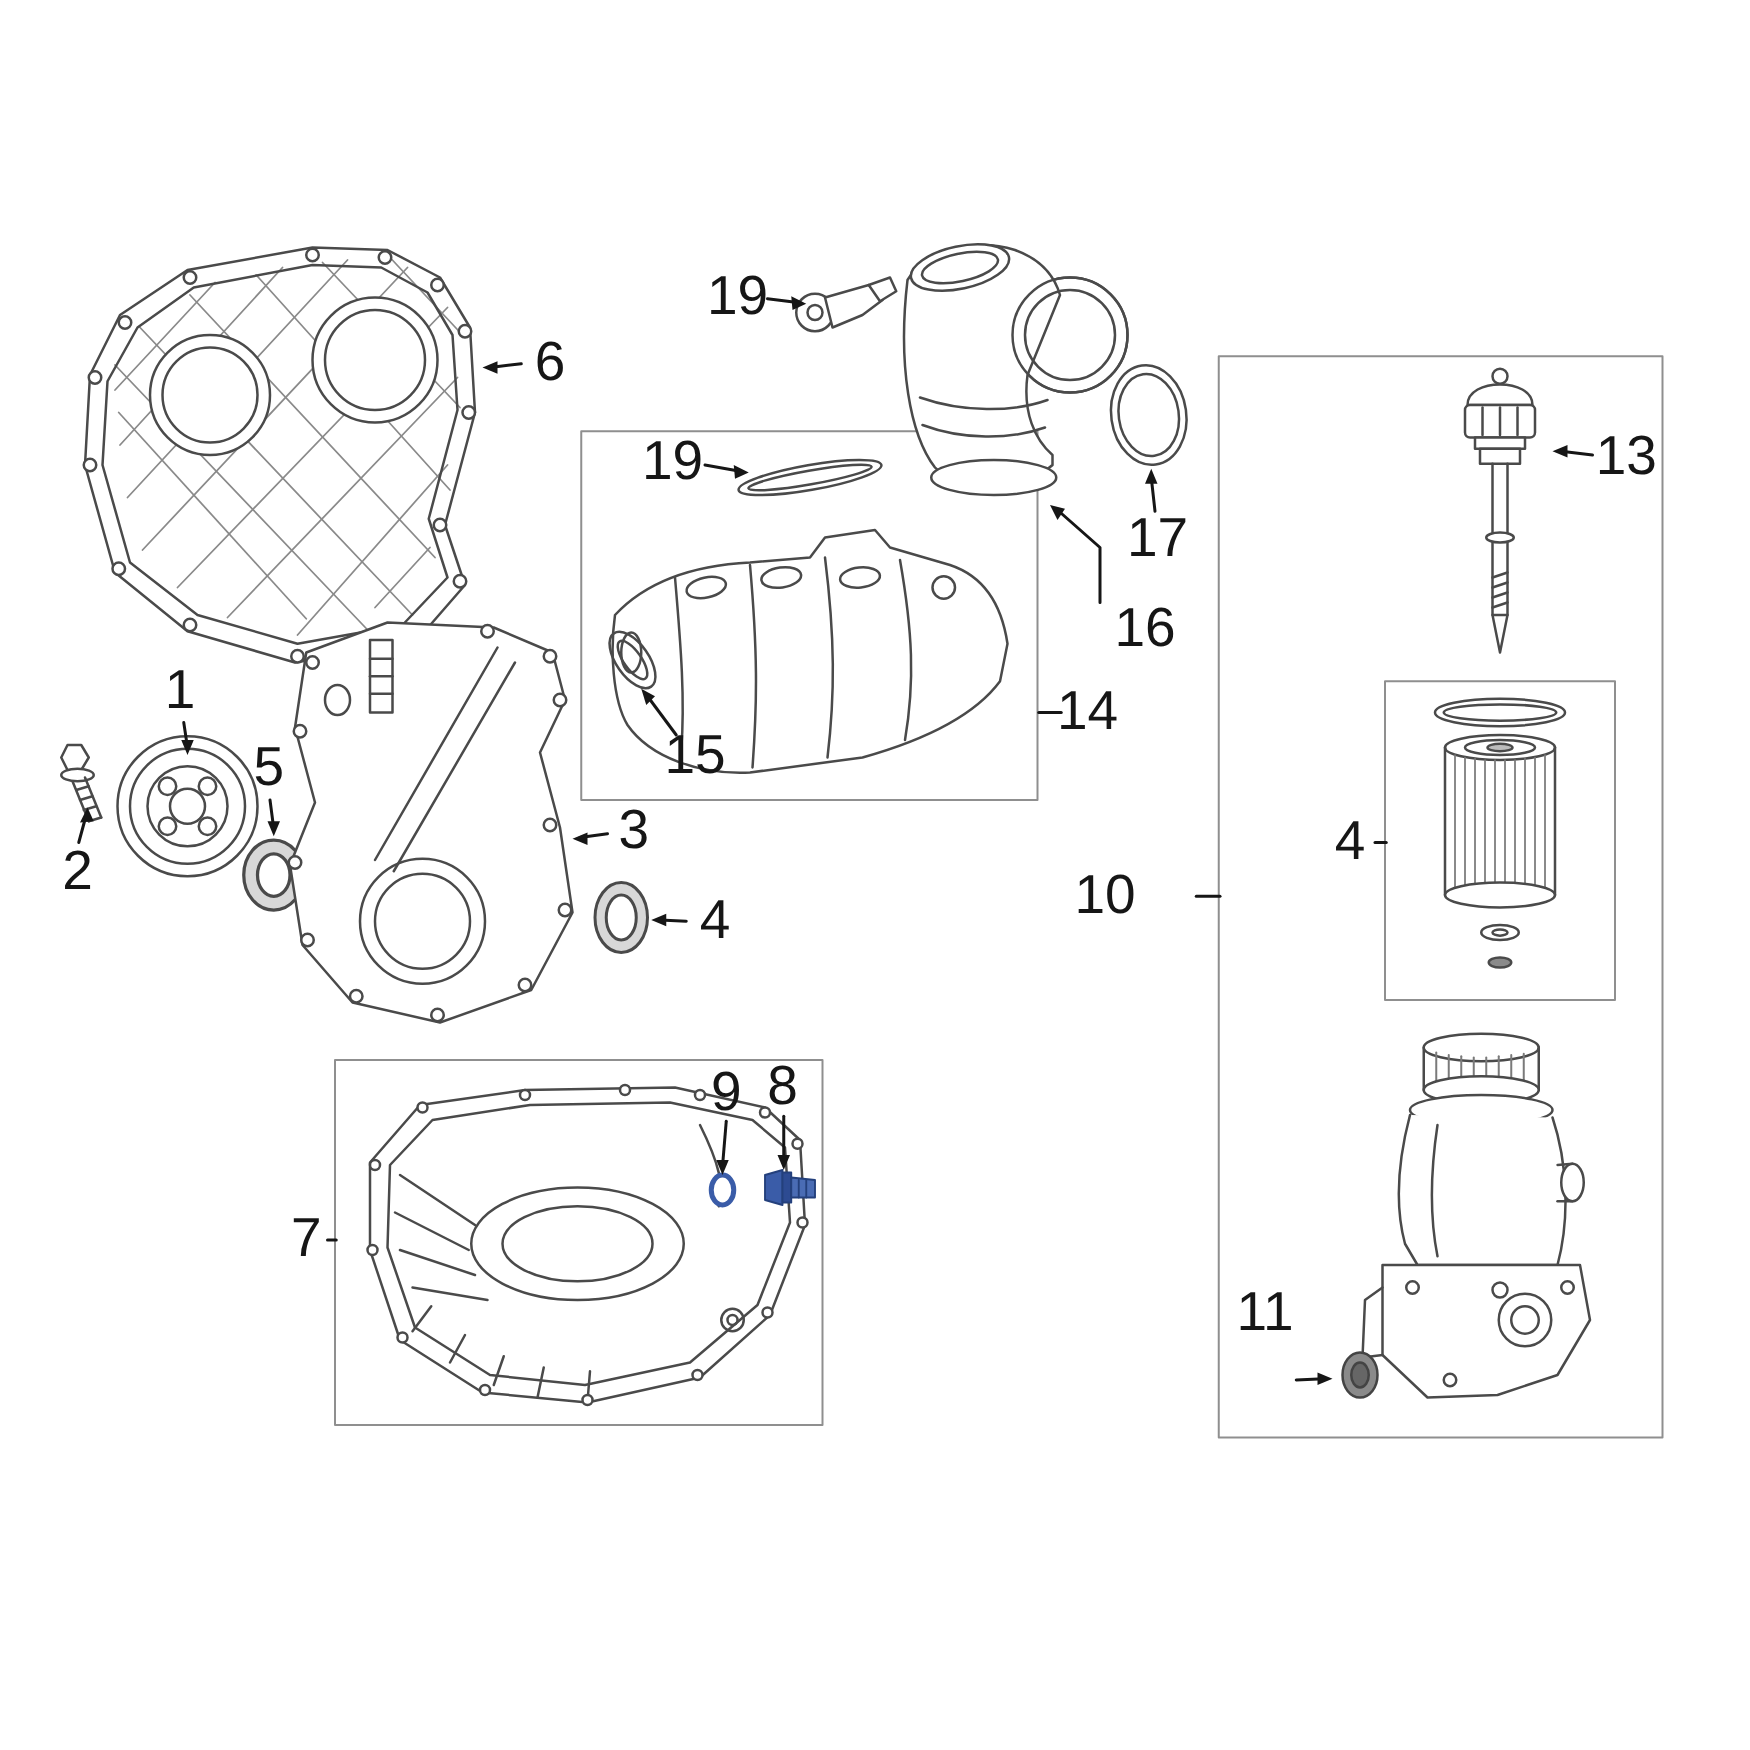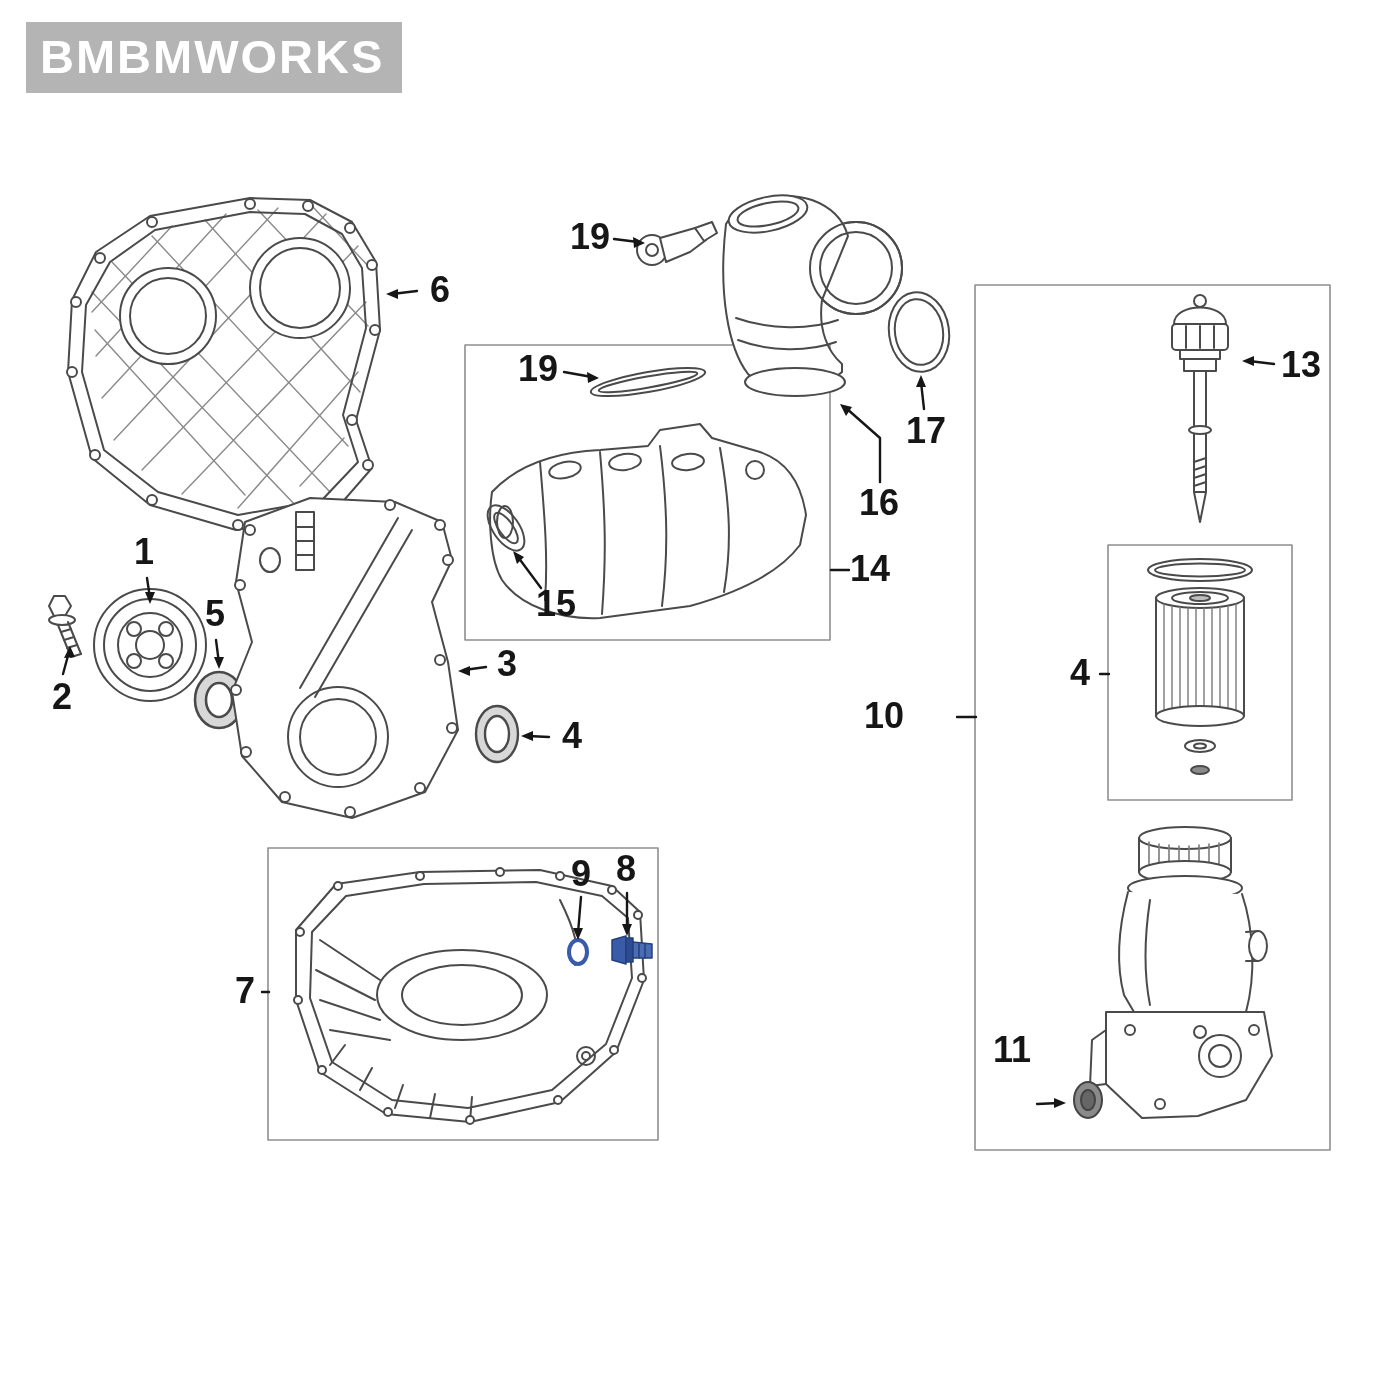--- a/index.html
+++ b/index.html
@@ -10,21 +10,21 @@
   .stage{position:absolute;left:0;top:0;width:1400px;height:1400px;}
   svg.art{position:absolute;left:0;top:0;}
   .watermark{
     position:absolute;left:26px;top:22px;
     background:#b4b4b4;color:#ffffff;
     font-weight:700;font-size:47px;line-height:1;
     padding:11px 18px 13px 14px;letter-spacing:2px;
   }
   .callout{
     position:absolute;transform:translate(-50%,-50%);
-    font-size:36px;color:#161616;white-space:nowrap;font-weight:bold;
+    font-size:44px;color:#161616;white-space:nowrap;
   }
 </style>
 </head>
 <body>
 
 <div class="stage">
 
 <svg class="art" width="1400" height="1400" viewBox="0 0 1400 1400" fill="none" stroke-linecap="round" stroke-linejoin="round">
 
   <g stroke="#8f8f8f" stroke-width="1.6">
@@ -340,35 +340,34 @@
     <polygon points="1066,1103 1054,1098 1054,1108"></polygon>
     <polygon points="1242,361 1254,356 1254,366"></polygon>
     <polygon points="513,551 524,557 517,564"></polygon>
     <polygon points="840,404 852,407 846,416"></polygon>
     <polygon points="921,375 926,387 916,387"></polygon>
     <polygon points="599,378 587,372 588,383"></polygon>
     <polygon points="645,243 633,237 634,248"></polygon>
   </g>
 </svg>
 
-<div class="watermark">BMBMWORKS</div>
 
 <div class="callout" style="left:144px;top:552px">1</div>
 <div class="callout" style="left:62px;top:697px">2</div>
 <div class="callout" style="left:507px;top:664px">3</div>
 <div class="callout" style="left:572px;top:736px">4</div>
 <div class="callout" style="left:215px;top:614px">5</div>
 <div class="callout" style="left:440px;top:290px">6</div>
 <div class="callout" style="left:245px;top:991px">7</div>
 <div class="callout" style="left:626px;top:869px">8</div>
 <div class="callout" style="left:581px;top:874px">9</div>
 <div class="callout" style="left:884px;top:716px">10</div>
 <div class="callout" style="left:1012px;top:1050px">11</div>
 <div class="callout" style="left:1080px;top:673px">4</div>
 <div class="callout" style="left:1301px;top:365px">13</div>
 <div class="callout" style="left:870px;top:569px">14</div>
 <div class="callout" style="left:556px;top:604px">15</div>
-<div class="callout" style="left:879px;top:503px">16</div>
+<div class="callout" style="left:916px;top:503px">16</div>
 <div class="callout" style="left:926px;top:431px">17</div>
 <div class="callout" style="left:538px;top:369px">19</div>
 <div class="callout" style="left:590px;top:237px">19</div>
 
 </div>
 
 </body></html>

